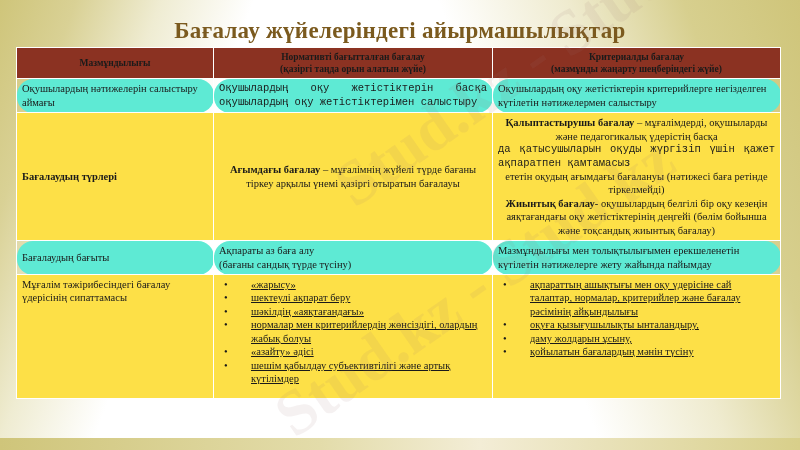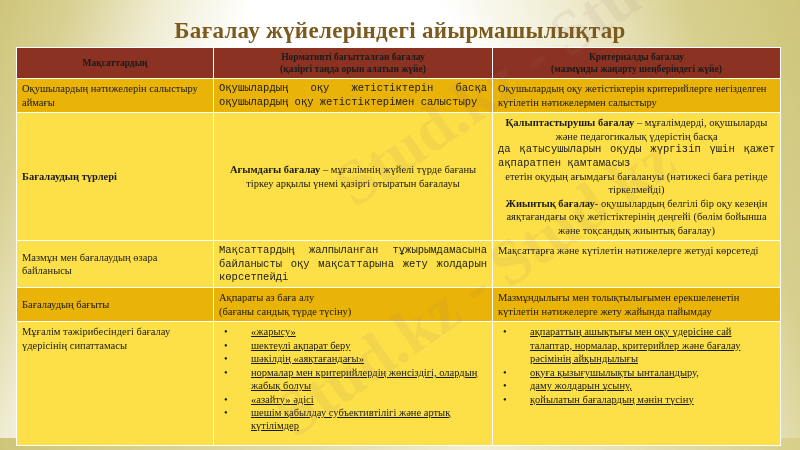--- a/index.html
+++ b/index.html
@@ -36,21 +36,21 @@
     font-size:10.5px; color:#1a1a1a;
   }
   table.main td, table.main th {
     border:1.5px solid #ffffff; vertical-align:middle; padding:3px 5px;
     line-height:1.28;
   }
   table.main th {
     background:#8b3222; color:#1a1a1a; font-weight:bold; text-align:center;
     font-size:9.5px; height:24px;
   }
-  tr.odd td { background:#eab308; }
+  tr.odd td { background:#5eead4;border-radius:16px; }
   tr.even td { background:#fde047; }
   .center { text-align:center; }
   .justify { text-align:justify;font-family:Liberation Mono, monospace; }
   .b { font-weight:bold; }
   ul.bul { margin:0; padding-left:32px; list-style:none; }
   ul.bul li { position:relative;text-decoration:underline; }
   ul.bul li::before { content:"•"; position:absolute; left:-27px; }
 </style>
 </head>
 <body>
@@ -63,21 +63,21 @@
 
 <table class="main">
   <colgroup>
     <col style="width:197px">
     <col style="width:279px">
     <col style="width:288px">
   </colgroup>
   <thead>
     <tr>
       <th>
-        <span>Мақсаттардың</span>
+        <span>Мазмұндылығы</span>
       </th>
       <th>
         <div>Нормативті бағытталған бағалау</div>
         <div>(қазіргі таңда орын алатын жүйе)</div>
       </th>
       <th>
         <div>Критериалды бағалау</div>
         <div>(мазмұнды жаңарту шеңберіндегі жүйе)</div>
       </th>
     </tr>
@@ -102,25 +102,20 @@
         </div>
         <div class="justify">да қатысушыларын оқуды жүргізіп үшін қажет ақпаратпен қамтамасыз</div>
         <div>ететін оқудың ағымдағы бағалануы (нәтижесі баға ретінде тіркелмейді)</div>
         <div>
           <span class="b">Жиынтық бағалау-</span><span>  оқушылардың  белгілі бір оқу кезеңін аяқтағандағы оқу жетістіктерінің деңгейі (бөлім бойынша және тоқсандық жиынтық бағалау)</span>
         </div>
       </td>
     </tr>
 
 
-    <tr class="even" style="height:30px">
-      <td>Мазмұн мен бағалаудың өзара байланысы</td>
-      <td class="justify">Мақсаттардың жалпыланған тұжырымдамасына байланысты оқу мақсаттарына жету жолдарын көрсетпейді</td>
-      <td style="vertical-align:top">Мақсаттарға және   күтілетін  нәтижелерге  жетуді көрсетеді</td>
-    </tr>
 
     <tr class="odd" style="height:31px">
       <td>Бағалаудың бағыты</td>
       <td>
         <div>Ақпараты аз баға алу</div>
         <div>(бағаны сандық түрде түсіну)</div>
       </td>
       <td>Мазмұндылығы мен толықтылығымен ерекшеленетін күтілетін нәтижелерге жету жайында пайымдау</td>
     </tr>
 

